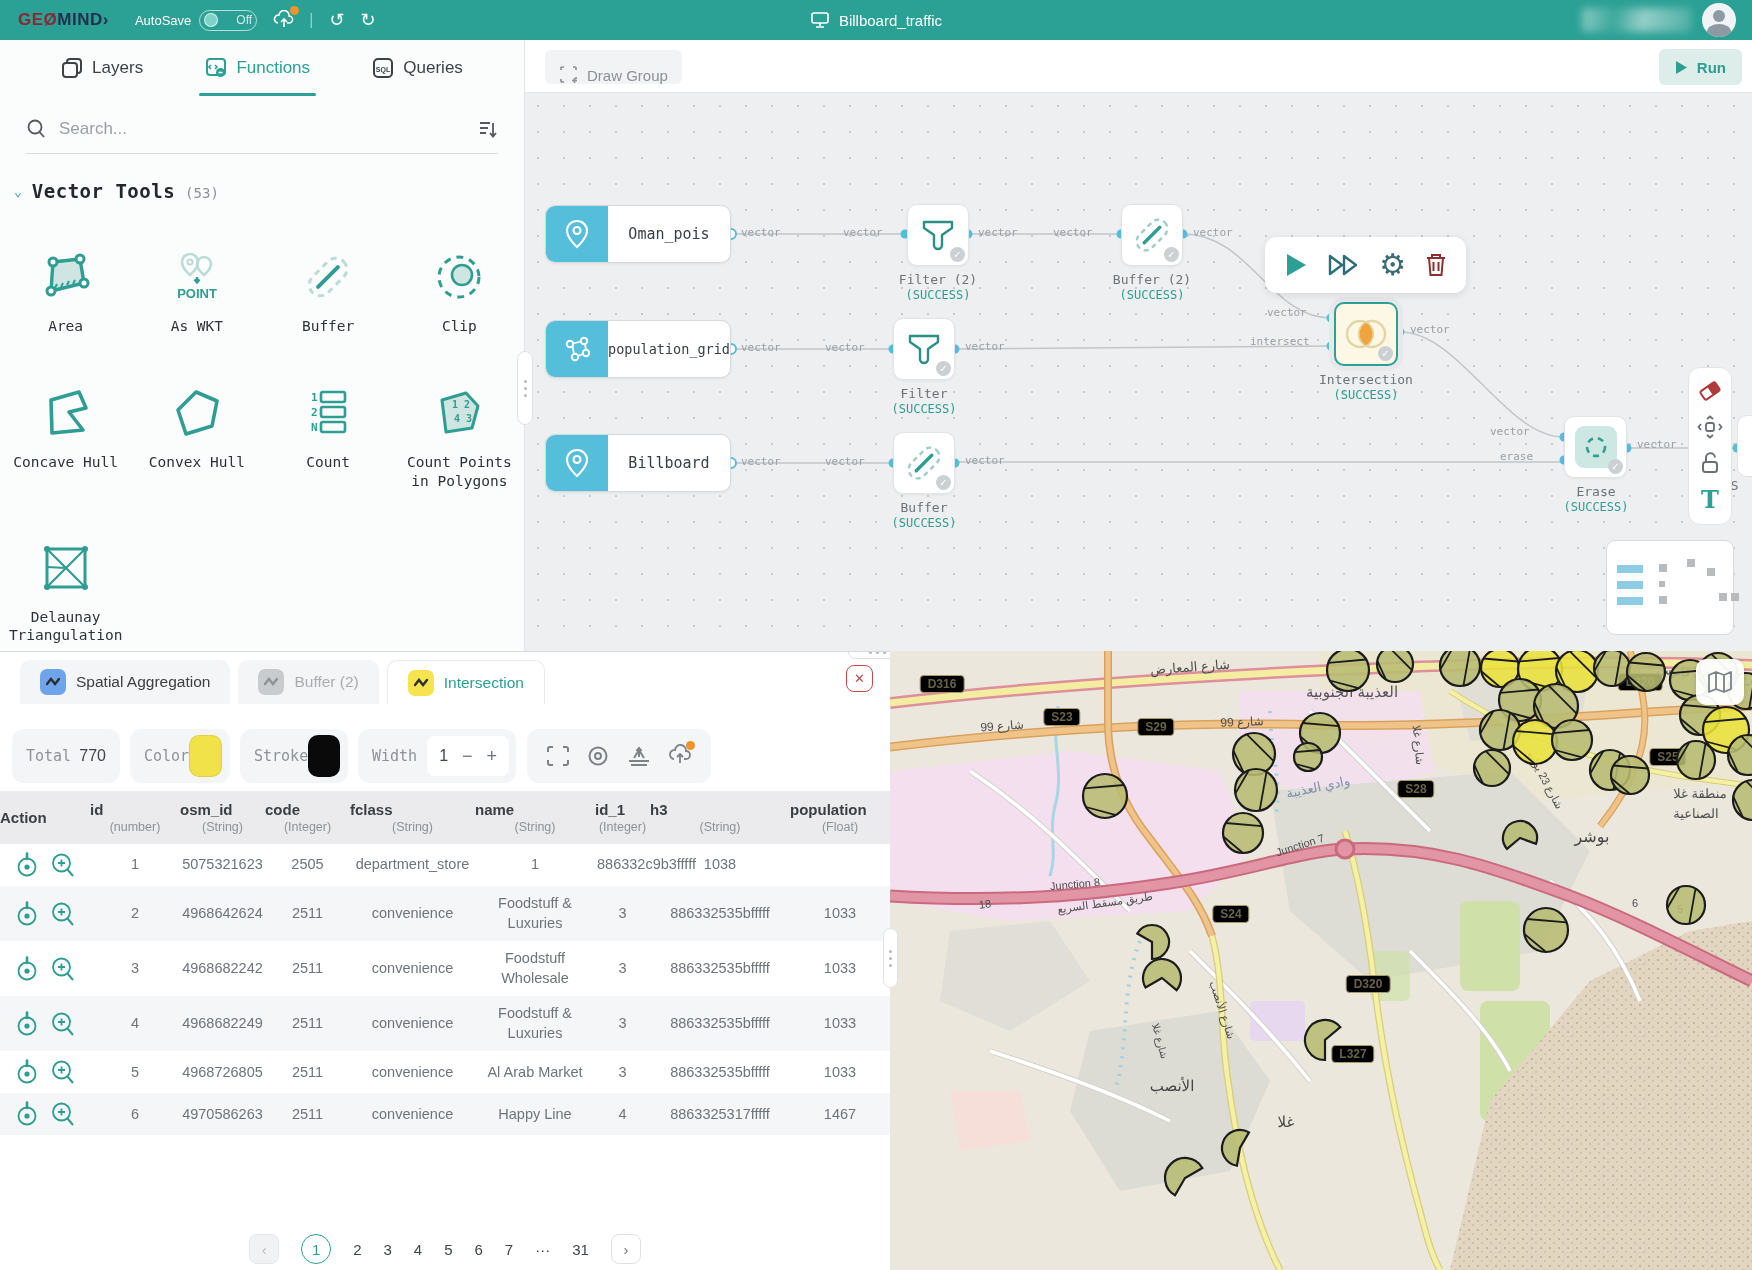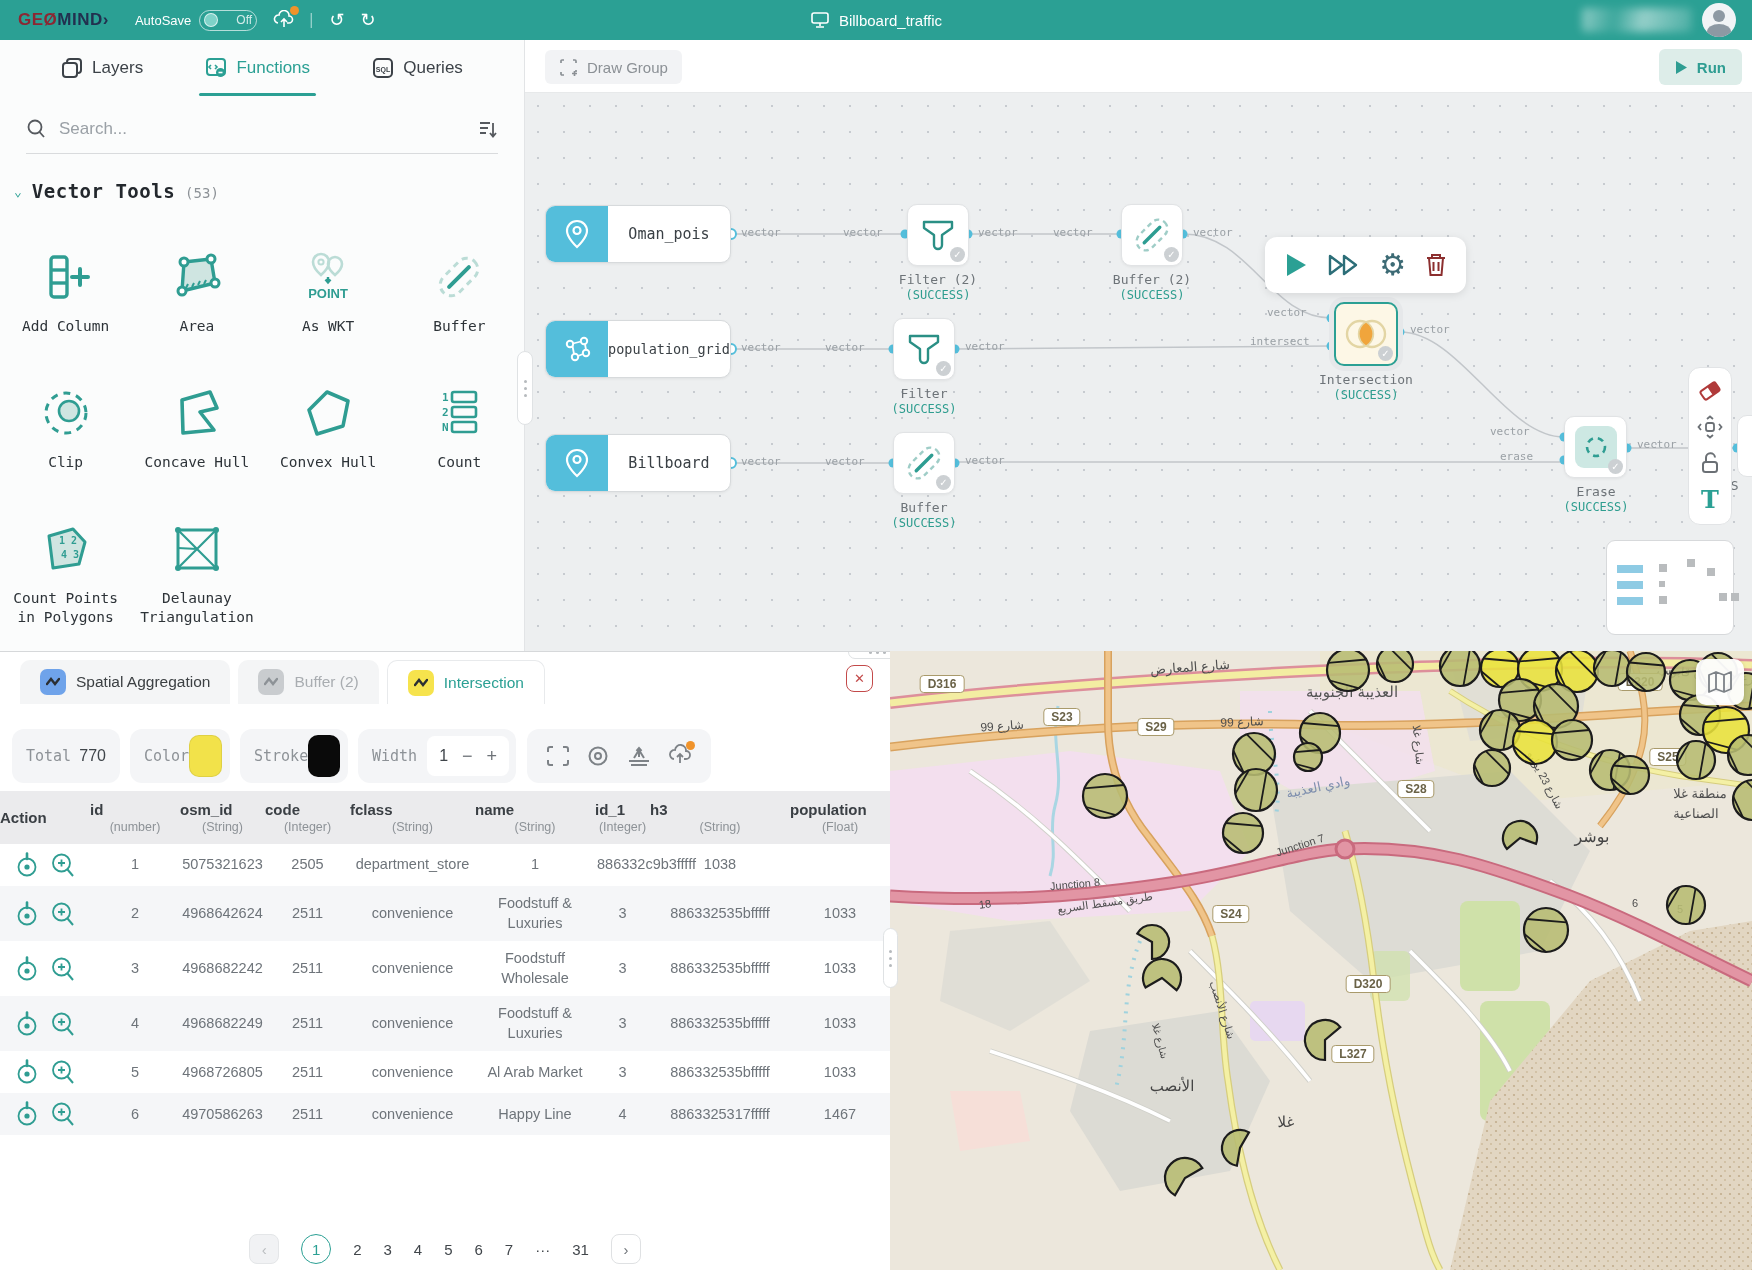--- a/index.html
+++ b/index.html
@@ -45,21 +45,21 @@
   .tool svg { width:54px; height:54px; }
   .tool .t-label { margin-top:9px; font-size:14.5px; color:#2d3338; text-align:center; line-height:1.3; width:118px; }
   #side-handle { position:absolute; left:517px; top:311px; width:16px; height:74px; background:#fff; border:1px solid #dfe2e4; border-radius:9px; z-index:20; display:flex; flex-direction:column; align-items:center; justify-content:center; gap:4px; }
   #side-handle i { width:3px; height:3px; border-radius:50%; background:#b6babd; }
 
   
   #canvas { position:absolute; left:525px; top:40px; width:1227px; height:611px; background:#fff; overflow:hidden; }
   #canvas-top { position:absolute; left:0; top:0; right:0; height:53px; background:#fff; border-bottom:1px solid #e7e9ea; z-index:5; }
   #dots { position:absolute; left:0; top:53px; right:0; bottom:0; background:#EDEFF0;
     background-image:radial-gradient(#c7cbd0 1.3px, transparent 1.4px); background-size:26px 26px; }
-  #draw-group { position:absolute; left:20px; top:10px; height:34px; background:#f2f3f5; border-radius:6px; display:flex; align-items:center; gap:9px; padding:0 14px; color:#8b9095; font-size:15px; z-index:6; }
+  #draw-group { position:absolute; left:20px; top:10px; height:34px; background:#f2f3f5; border-radius:6px; display:flex; align-items:flex-end; gap:9px; padding:0 14px; color:#8b9095; font-size:15px; z-index:6; }
   #run-btn { position:absolute; right:10px; top:9px; height:36px; background:#DDEDE9; border-radius:6px; display:flex; align-items:center; gap:9px; padding:0 16px; color:#2E9D92; font-size:15px; font-weight:600; z-index:6; }
   #edges { position:absolute; left:0; top:0; width:1227px; height:611px; z-index:1; }
   .elabel { position:absolute; font-family:"DejaVu Sans Mono",monospace; font-size:11px; color:#9aa0a5; z-index:2; }
   .node-src { position:absolute; width:186px; height:58px; background:#fff; border:1px solid #d7dadc; border-radius:10px; display:flex; overflow:hidden; box-shadow:0 1px 3px rgba(0,0,0,.06); z-index:3; }
   .node-src .nicon { width:62px; background:#54BEDB; display:flex; align-items:center; justify-content:center; }
   .node-src .nlabel { flex:1; display:flex; align-items:center; justify-content:center; font-family:"DejaVu Sans Mono",monospace; font-size:15px; color:#3a4045; }
   .node-op { position:absolute; width:62px; height:62px; background:#fff; border:1px solid #e1e3e5; border-radius:10px; display:flex; align-items:center; justify-content:center; box-shadow:0 1px 3px rgba(0,0,0,.06); z-index:3; }
   .node-op .chk { position:absolute; right:3px; bottom:3px; width:15px; height:15px; border-radius:50%; background:#ccd0d3; color:#fff; font-size:10px; line-height:15px; text-align:center; }
   .node-cap { position:absolute; text-align:center; font-family:"DejaVu Sans Mono",monospace; font-size:13px; color:#6d7378; line-height:1.22; z-index:3; }
   .node-cap .st { font-size:12px; color:#2E9D8F; }
@@ -102,21 +102,21 @@
   .pg-prev { background:#f1f2f4; border:1px solid #e4e6e8; color:#b9bcbf; }
   .pg-next { background:#fff; border:1px solid #dfe1e3; color:#6d7277; }
   .pg-cur { width:30px; height:30px; border-radius:50%; border:1.5px solid #2BA094; color:#2BA094; display:flex; align-items:center; justify-content:center; }
   #panel-htop { position:absolute; left:848px; top:-7px; width:58px; height:14px; background:#fff; border:1px solid #dfe2e4; border-radius:8px; display:flex; align-items:center; justify-content:center; gap:4px; z-index:30; }
   #panel-htop i, #panel-hside i { width:3px; height:3px; border-radius:50%; background:#b6babd; display:block; }
   #panel-hside { position:absolute; left:883px; top:928px; width:15px; height:60px; background:#fff; border:1px solid #dfe2e4; border-radius:8px; display:flex; flex-direction:column; align-items:center; justify-content:center; gap:4px; z-index:30; }
 
   
   #map { position:absolute; left:890px; top:651px; width:862px; height:619px; background:#ECE7DC; overflow:hidden; }
   #map svg.base { position:absolute; left:0; top:0; }
-  .map-badge { position:absolute; transform:translate(-50%,-50%); background:#ffffff; border:1.5px solid #a99a6b; border-radius:4px; color:#6a6247; font-size:12px; font-weight:600; padding:1px 7px; white-space:nowrap; z-index:4; }
+  .map-badge { position:absolute; transform:translate(-50%,-50%); background:#000000; border:1.5px solid #a99a6b; border-radius:4px; color:#6a6247; font-size:12px; font-weight:600; padding:1px 7px; white-space:nowrap; z-index:4; }
   .map-label { position:absolute; transform:translate(-50%,-50%); color:#4e4e4e; white-space:nowrap; z-index:3; }
   #map-circles { position:absolute; left:0; top:0; z-index:5; }
   #map-btn { position:absolute; left:806px; top:8px; width:48px; height:46px; background:rgba(255,255,255,.95); border-radius:10px; box-shadow:0 1px 4px rgba(0,0,0,.15); display:flex; align-items:center; justify-content:center; z-index:6; }
 </style>
 </head>
 <body>
 
 <div id="header">
   <div id="logo">
     <span class="l1"><span>GE</span><span>Ø</span></span><span class="l2"><span>MIND</span><span>›</span></span>
@@ -188,29 +188,20 @@
         <path d="M2,4 h10 M2,9 h8 M2,14 h6" stroke="#55595e" stroke-width="1.8"></path>
         <path d="M15,4 v13 M12,14 l3,3.5 3,-3.5" fill="none" stroke="#55595e" stroke-width="1.8"></path>
       </svg>
   </div>
   <div id="vt-head">
     <span id="vt-chev" class="mono">⌄</span>
     <span id="vt-title" class="mono">Vector Tools</span>
     <span id="vt-count" class="mono">(53)</span>
   </div>
   <div id="tools">
-      <div class="tool">
-        <span><svg viewBox="0 0 54 54">
-            <rect x="12" y="7" width="16" height="40" rx="3" fill="none" stroke="#2F9D92" stroke-width="3.4"></rect>
-            <line x1="12" y1="20" x2="28" y2="20" stroke="#2F9D92" stroke-width="3.4"></line>
-            <line x1="12" y1="33" x2="28" y2="33" stroke="#2F9D92" stroke-width="3.4"></line>
-            <path d="M41,19 v16 M33,27 h16" stroke="#2F9D92" stroke-width="4" stroke-linecap="round"></path>
-          </svg></span>
-        <span class="t-label mono">Add Column</span>
-      </div>
       <div class="tool">
         <span><svg viewBox="0 0 54 54">
             <path d="M14,12 L41,9 L45,33 L12,41 Z" fill="#CFE5E1" stroke="#2F9D92" stroke-width="3.4" stroke-linejoin="round"></path>
             <path d="M16,38 l2,-4 M22,37 l2,-4 M28,35 l2,-4 M34,34 l2,-4" stroke="#2F9D92" stroke-width="2"></path>
             <circle cx="14" cy="12" r="4" fill="#fff" stroke="#2F9D92" stroke-width="3"></circle>
             <circle cx="41" cy="9" r="4" fill="#fff" stroke="#2F9D92" stroke-width="3"></circle>
             <circle cx="45" cy="33" r="4" fill="#fff" stroke="#2F9D92" stroke-width="3"></circle>
             <circle cx="12" cy="41" r="4" fill="#fff" stroke="#2F9D92" stroke-width="3"></circle>
           </svg></span>
         <span class="t-label mono">Area</span>

